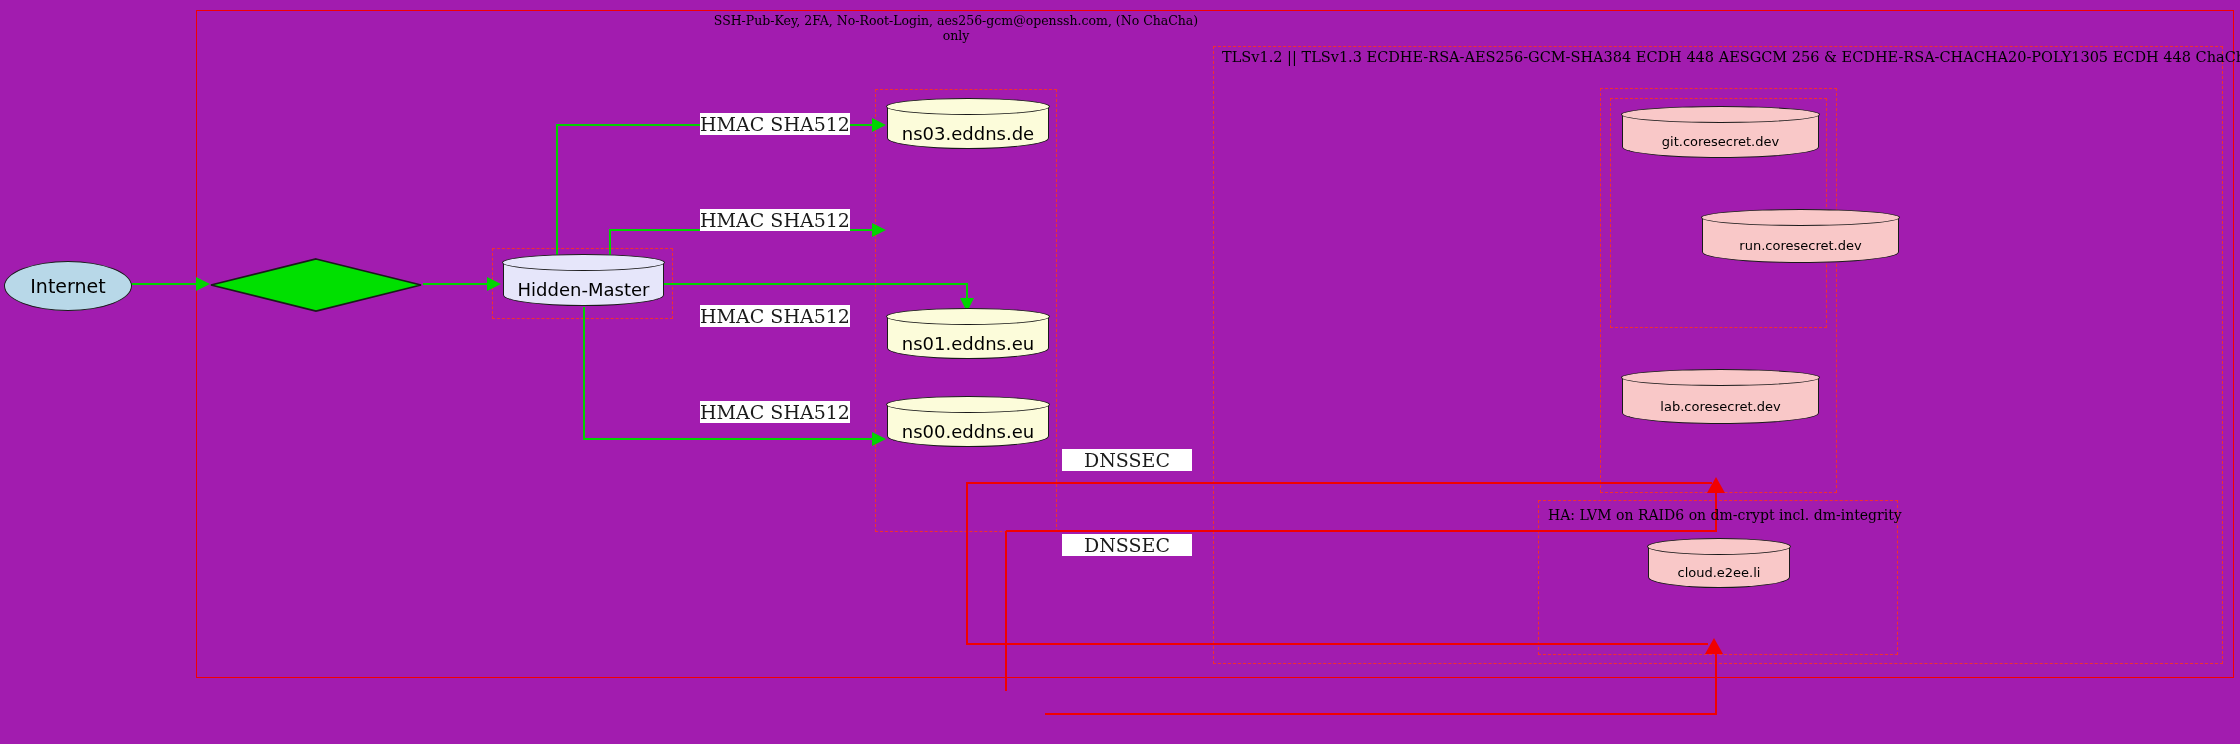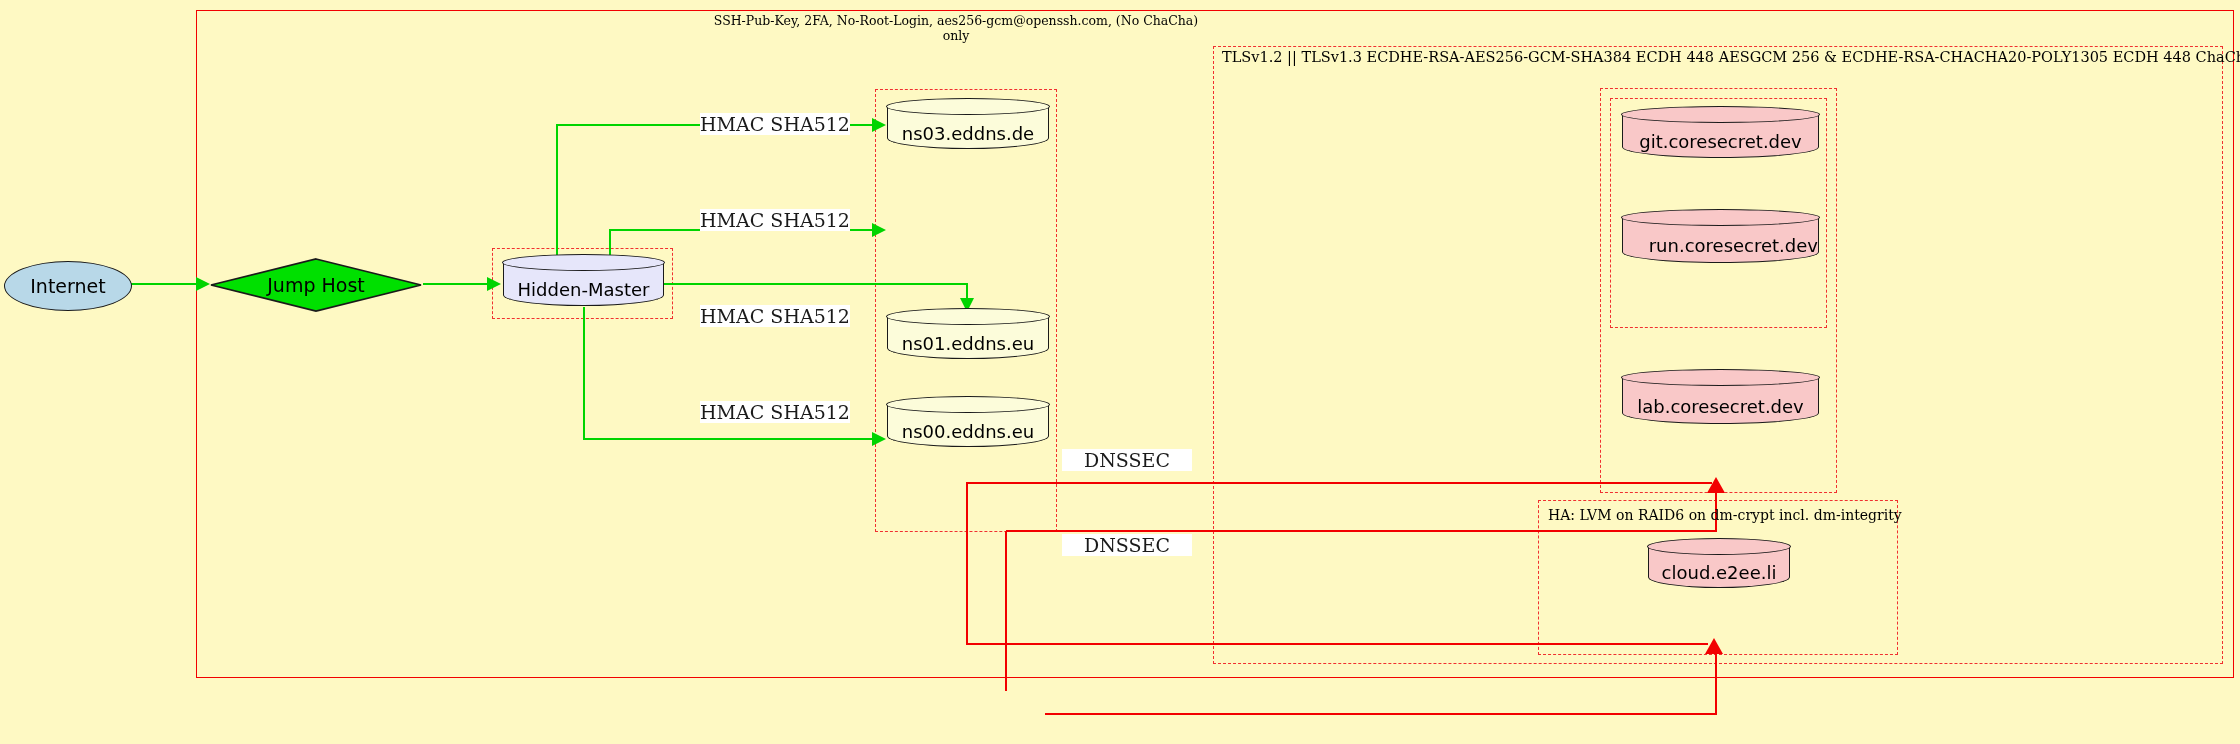--- a/index.html
+++ b/index.html
@@ -1,16 +1,16 @@
 <!DOCTYPE html>
 <html><head>
 <meta charset="utf-8">
 <style>
   html,body{margin:0;padding:0;background:#ffffff;}
-  #canvas{position:relative;width:2240px;height:744px;background:#fef9c3;overflow:hidden;
+  #canvas{position:relative;width:2240px;height:744px;background:#a21caf;overflow:hidden;
           font-family:"DejaVu Sans","Liberation Sans",sans-serif;color:#111;}
   .abs{position:absolute;}
   
   .solidbox{border:1.7px solid #f20000;z-index:0;}
   .dashbox{border:1.9px dashed #f03030;z-index:0;}
   
   .clabel{font-family:"DejaVu Serif","Liberation Serif",serif;text-align:center;color:#000;z-index:2;}
   
   .gl{background:#00d400;z-index:1;}
   .rl{background:#f20000;z-index:1;}
@@ -27,21 +27,21 @@
   .ellipse{border:1.7px solid #1a1a1a;border-radius:50%;}
   .blue{background:#b8d8e8;}
   .cyl{border:1.7px solid #1a1a1a;border-top:none;border-radius:0 0 50% 50% / 0 0 11px 11px;}
   .cyl::before{content:"";position:absolute;left:-1.7px;right:-1.7px;top:-8px;height:15px;
                border:1.7px solid #1a1a1a;border-radius:50%;background:inherit;}
   .cyl .node-label{position:relative;z-index:1;padding-top:12px;}
   .lav{background:#e6e6fa;}
   .yel{background:#fcfcda;}
   .pnk{background:#f9c8c8;}
   .node-label{font-family:"DejaVu Sans","Liberation Sans",sans-serif;color:#000;white-space:nowrap;}
-  .f18{font-size:18px;} .f17{font-size:18px;} .f19{font-size:19px;}
+  .f18{font-size:18px;} .f17{font-size:13px;} .f19{font-size:19px;}
   svg.diamond{z-index:3;}
   .diamond-label{z-index:4;font-size:19px;}
 </style>
 </head>
 <body>
 
 <div id="canvas">
 
   <div class="abs solidbox" style="left:196px;top:10px;width:2036px;height:666px;"></div>
   <div class="abs clabel" style="left:706px;top:13px;width:500px;font-size:12.5px;">SSH-Pub-Key, 2FA, No-Root-Login, aes256-gcm@openssh.com, (No ChaCha) only</div>
@@ -99,42 +99,39 @@
   <div class="abs elabel" style="left:1062px;top:449px;width:130px;">DNSSEC</div>
   <div class="abs elabel" style="left:1062px;top:534px;width:130px;">DNSSEC</div>
 
   <div class="abs node ellipse blue" style="left:4px;top:261px;width:126px;height:48px;">
     <span class="node-label f19">Internet</span>
   </div>
 
   <svg class="abs diamond" style="left:207px;top:256px;" width="218" height="58" viewBox="0 0 218 58">
     <polygon points="109,3 214,29 109,55 4,29" fill="#00e000" stroke="#1a1a1a" stroke-width="1.8"></polygon>
   </svg>
-  <div class="abs node diamond-label" style="left:207px;top:256px;width:218px;height:58px;">
-    <span class="node-label f19">Jump Host</span>
-  </div>
 
   <div class="abs node cyl lav" style="left:503px;top:262px;width:159px;height:43px;">
     <span class="node-label f18">Hidden-Master</span>
   </div>
 
   <div class="abs node cyl yel" style="left:887px;top:106px;width:160px;height:42px;">
     <span class="node-label f18">ns03.eddns.de</span>
   </div>
   <div class="abs node cyl yel" style="left:887px;top:316px;width:160px;height:42px;">
     <span class="node-label f18">ns01.eddns.eu</span>
   </div>
   <div class="abs node cyl yel" style="left:887px;top:404px;width:160px;height:42px;">
     <span class="node-label f18">ns00.eddns.eu</span>
   </div>
 
   <div class="abs node cyl pnk" style="left:1622px;top:114px;width:195px;height:43px;">
     <span class="node-label f17">git.coresecret.dev</span>
   </div>
-  <div class="abs node cyl pnk" style="left:1622px;top:217px;width:195px;height:45px;justify-content:flex-end;">
+  <div class="abs node cyl pnk" style="left:1702px;top:217px;width:195px;height:45px;">
     <span class="node-label f17">run.coresecret.dev</span>
   </div>
   <div class="abs node cyl pnk" style="left:1622px;top:377px;width:195px;height:46px;">
     <span class="node-label f17">lab.coresecret.dev</span>
   </div>
   <div class="abs node cyl pnk" style="left:1648px;top:546px;width:140px;height:41px;">
     <span class="node-label f17">cloud.e2ee.li</span>
   </div>
 
 

